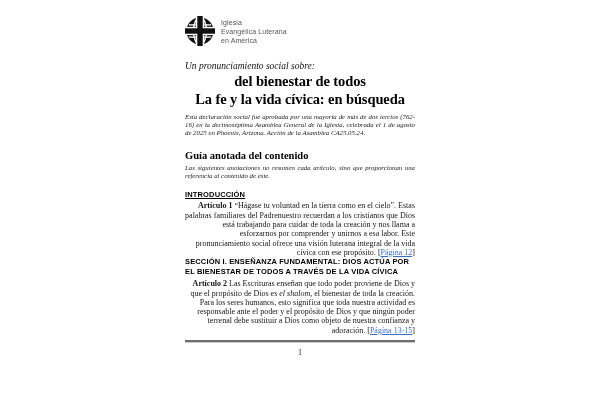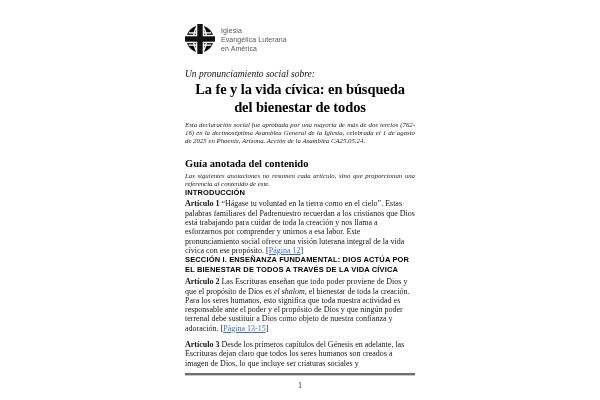--- a/index.html
+++ b/index.html
@@ -3,21 +3,21 @@
 <meta charset="utf-8">
 <style>
   html, body { margin: 0; padding: 0; background: #ffffff; }
   body {
     width: 600px; height: 400px; position: relative; overflow: hidden;
     font-family: "Liberation Serif", serif;
     color: #1a1a1a;
     -webkit-font-smoothing: antialiased;
   }
   .page {
-    position: absolute; left: 185px; top: 16px; width: 230px;
+    position: absolute; left: 185px; top: 8px; width: 230px;
     padding-top: 8px;
   }
   
   .logo-row { display: flex; align-items: flex-start; gap: 6px; }
   .logo-icon { width: 30px; height: 30px; flex: 0 0 auto; }
   .logo-name {
     font-family: "Liberation Sans", sans-serif;
     font-size: 7px; line-height: 9px; color: #555657;
     margin-top: 2px; letter-spacing: 0.1px;
   }
@@ -43,24 +43,24 @@
   }
   .contents-note {
     margin-top: 2px; font-style: italic;
     font-size: 6.8px; line-height: 7.8px; text-align: justify; color: #222;
   }
   .sans-heading {
     font-family: "Liberation Sans", sans-serif;
     font-weight: bold; font-size: 7.5px; line-height: 9.5px;
     letter-spacing: 0.15px; color: #000;
   }
-  .h-intro { margin-top: 0; }
+  .h-intro { margin-top: 10px; text-decoration: underline; }
   .h-sec1 { margin-top: 0; }
   .article {
-    font-size: 8px; line-height: 9.3px; text-align: left; color: #151515;
+    font-size: 8px; line-height: 9.3px; text-align: right; color: #151515;
   }
   .p1 { margin-top: 2px; }
   .p2 { margin-top: 3px; }
   .p3 { margin-top: 7px; }
   .article b { font-weight: bold; }
   .article .ital { font-style: italic; }
   a.page-link { color: #3b6fc6; text-decoration: underline; cursor: pointer; }
   .bracket { color: #151515; }
   .footer-rule {
     margin-top: 5px; height: 2px; background: #6e6e6e; width: 100%;
@@ -89,22 +89,22 @@
     <div class="logo-name">
       <span>Iglesia</span>
       <span>Evangélica Luterana</span>
       <span>en América</span>
     </div>
   </div>
 
   <div class="kicker">Un pronunciamiento social sobre:</div>
 
   <h1 class="doc-title" style="margin:1px 0 0 0;">
+    <span>del bienestar de todos</span>
     <span>La fe y la vida cívica: en búsqueda</span>
-    <span>del bienestar de todos</span>
   </h1>
 
   <div class="approval-note">Esta declaración social fue aprobada por una mayoría de más de dos tercios (762-16) en la decimoséptima Asamblea General de la Iglesia, celebrada el 1 de agosto de 2025 en Phoenix, Arizona. Acción de la Asamblea CA25.05.24.</div>
 
   <div class="contents-heading">Guía anotada del contenido</div>
 
   <div class="contents-note">Las siguientes anotaciones no resumen cada artículo, sino que proporcionan una referencia al contenido de este.</div>
 
   <div class="sans-heading h-intro">INTRODUCCIÓN</div>
 
@@ -117,22 +117,18 @@
   <div class="sans-heading h-sec1">SECCIÓN I. ENSEÑANZA FUNDAMENTAL: DIOS ACTÚA POR EL BIENESTAR DE TODOS A TRAVÉS DE LA VIDA CÍVICA</div>
 
   <p class="article p2" style="margin:3px 0 0 0;">
     <b>Artículo 2</b>
     <span>Las Escrituras enseñan que todo poder proviene de Dios y que el propósito de Dios es</span>
     <span class="ital">el shalom,</span>
     <span>el bienestar de toda la creación. Para los seres humanos, esto significa que toda nuestra actividad es responsable ante el poder y el propósito de Dios y que ningún poder terrenal debe sustituir a Dios como objeto de nuestra confianza y adoración.</span>
     <span class="bracket">[</span><a class="page-link">Página 13-15</a><span class="bracket">]</span>
   </p>
 
-  <p class="article p3" style="margin:7px 0 0 0;">
-    <b>Artículo 3</b>
-    <span>Desde los primeros capítulos del Génesis en adelante, las Escrituras dejan claro que todos los seres humanos son creados a imagen de Dios, lo que incluye ser criaturas sociales y</span>
-  </p>
 
   <div class="footer-rule"></div>
 
   <div class="page-number">1</div>
 
 </div>
 
 </body></html>

